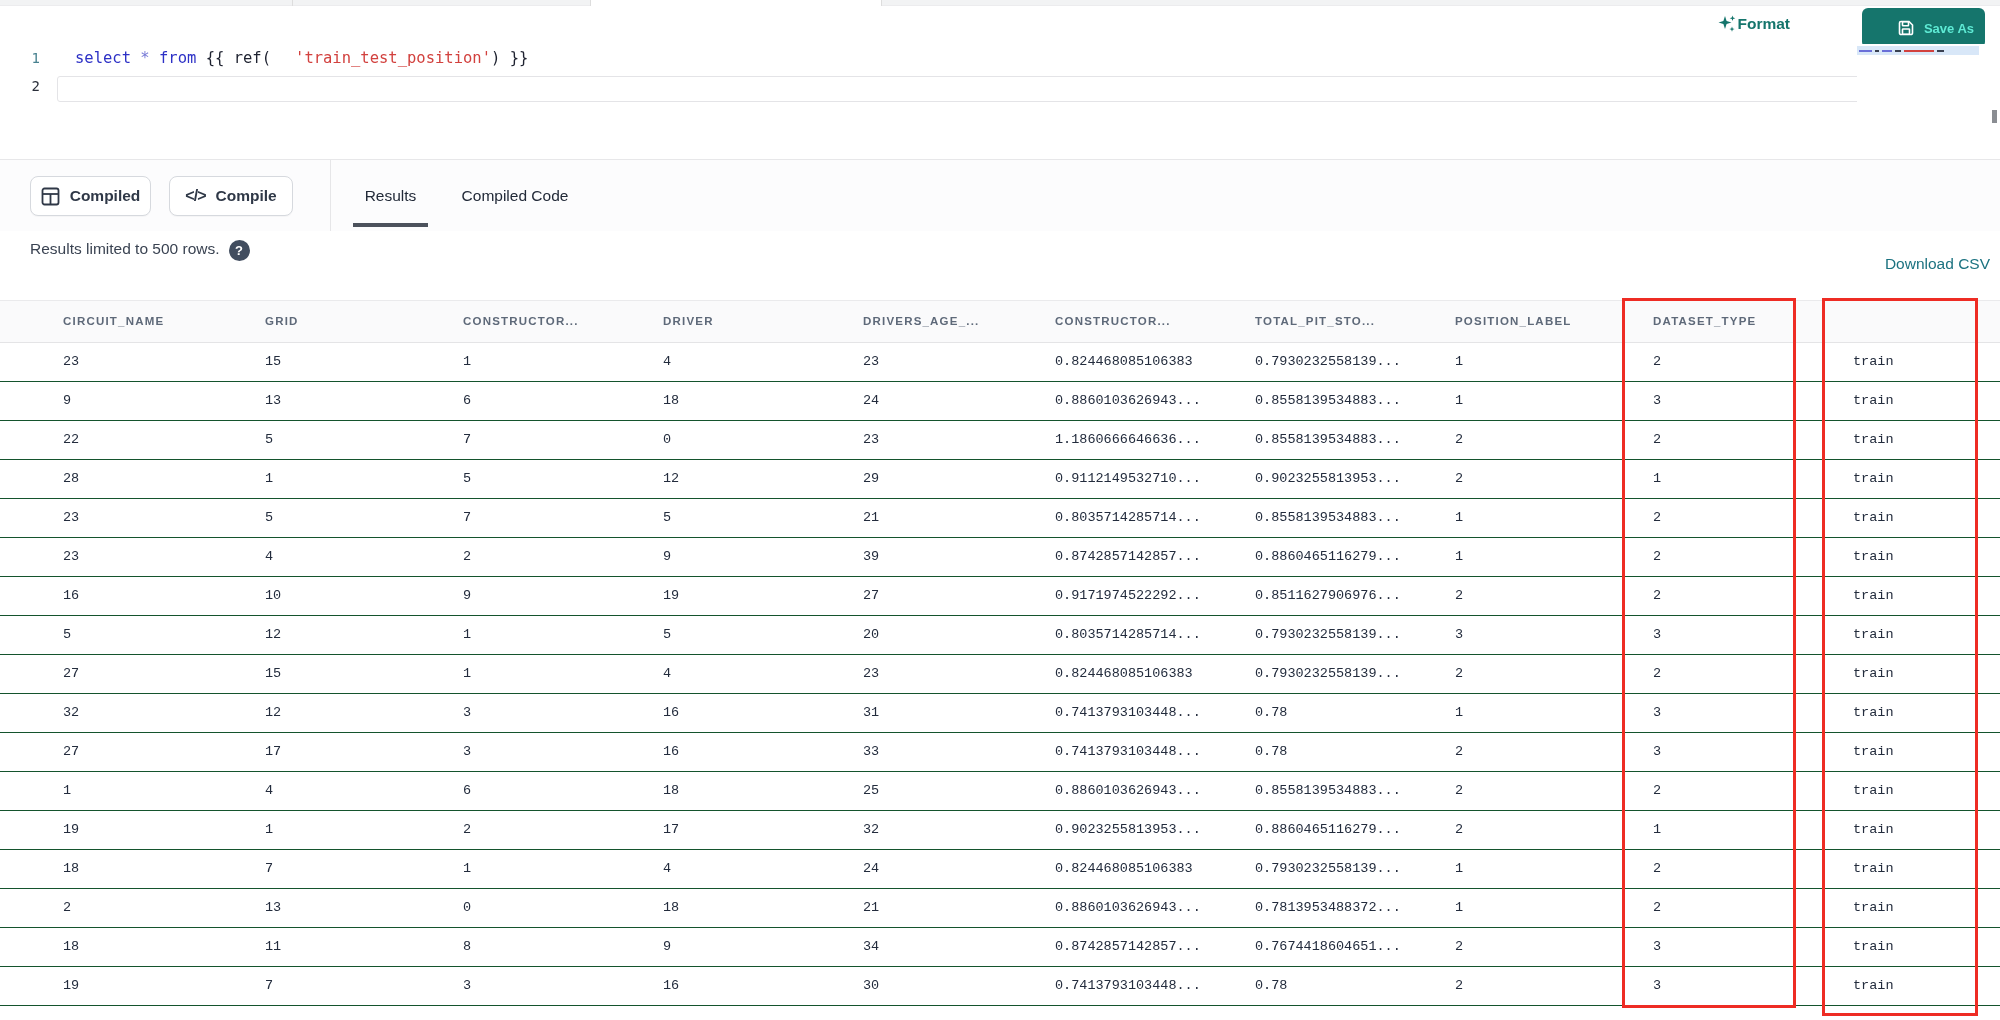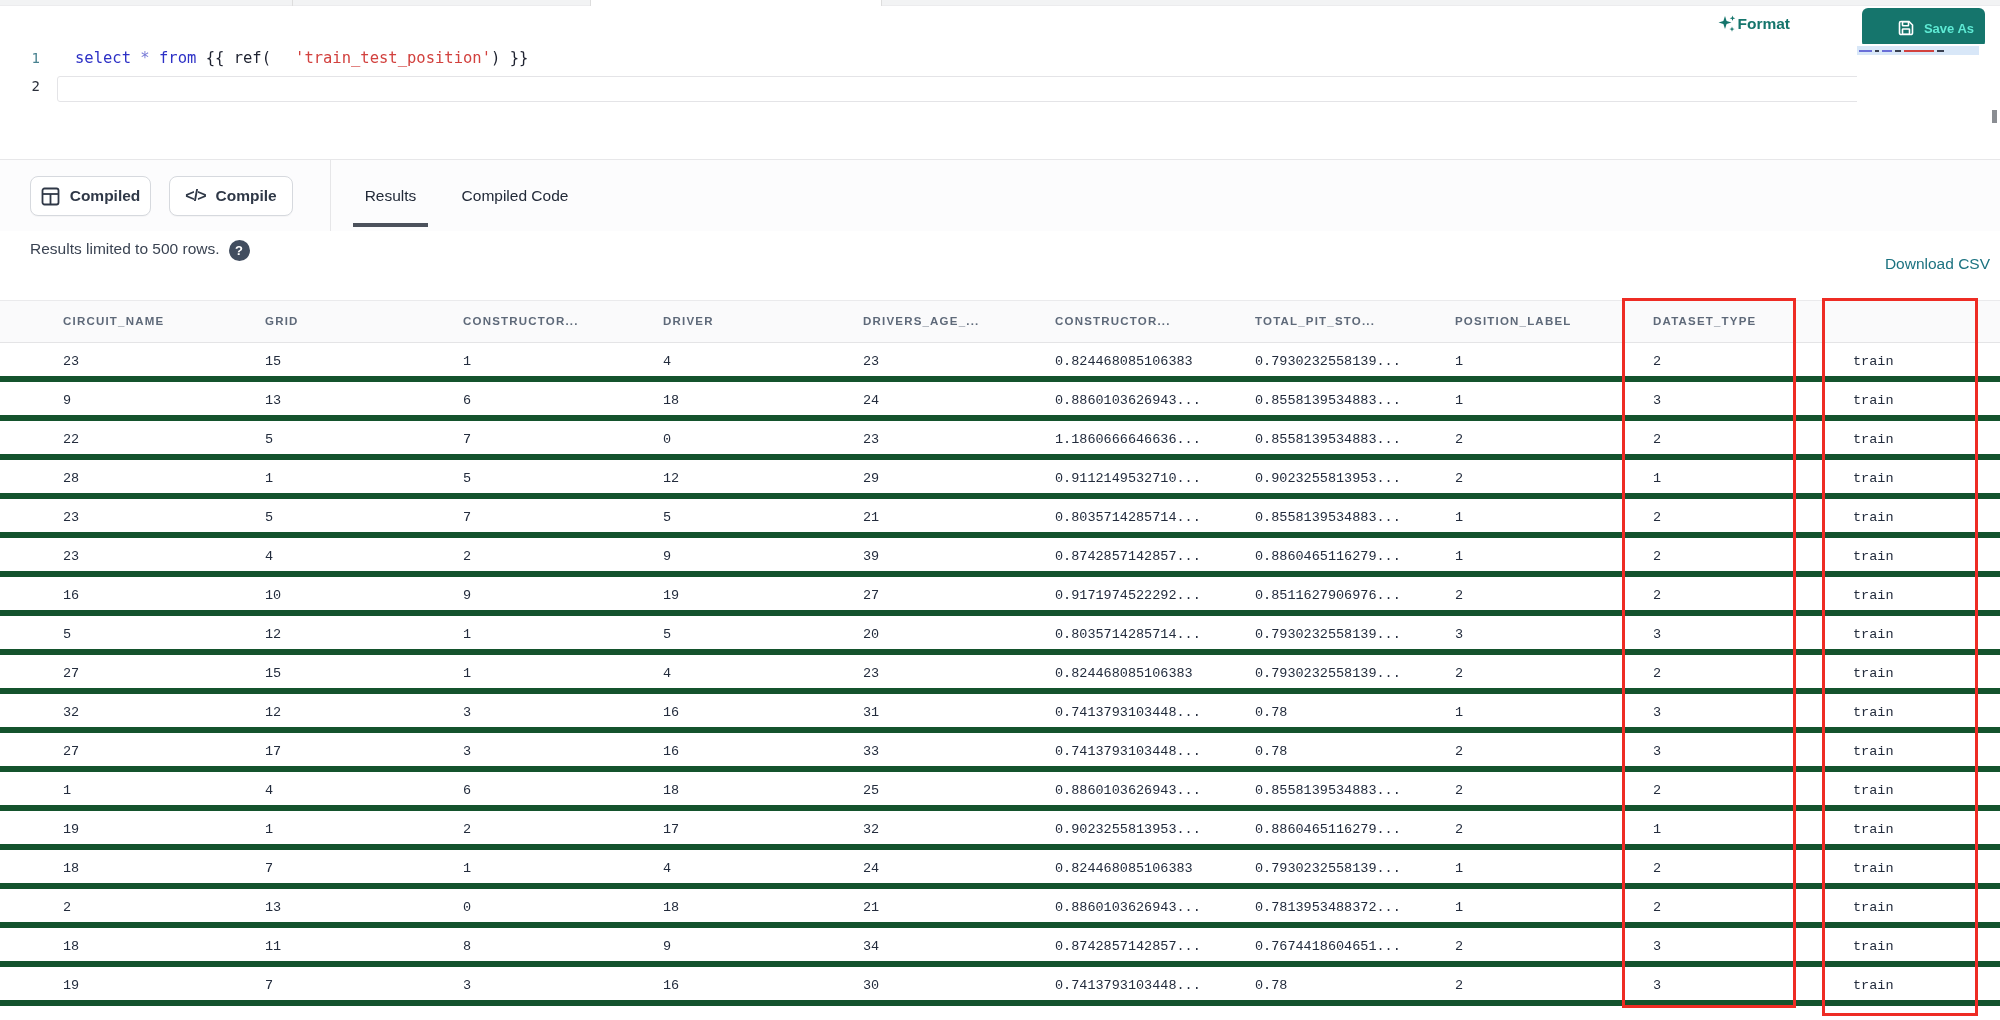--- a/index.html
+++ b/index.html
@@ -65,21 +65,21 @@
   .download-csv { position:absolute; right:10px; top:24px; font-size:15.5px; color:#1b7280;
                   cursor:pointer; text-decoration:none; }
 
   
   .tablewrap { position:relative; }
   .grid-row { display:grid; padding-left:63px;
               grid-template-columns:202px 198px 200px 200px 192px 200px 200px 198px 200px 1fr; }
   .thead { height:43px; background:#fafafb; border-top:1px solid #eaeaec; border-bottom:1px solid #e4e4e6; }
   .thead span { font-size:11.5px; font-weight:700; letter-spacing:1.2px; color:#5e6979;
                 line-height:41px; white-space:nowrap; overflow:hidden; }
-  .trow { height:39px; border-bottom:6px solid #14532d; }
+  .trow { height:39px; border-bottom:1px solid #14532d; }
   .trow span { font-family:"Liberation Mono", monospace; font-size:13.5px; color:#232c3d;
                line-height:38px; white-space:nowrap; overflow:hidden; }
   .redbox { position:absolute; border:3px solid #ee2c24; pointer-events:none; }
   .redbox-position { left:1622px; top:-2px; width:174px; height:710px; }
   .redbox-dataset  { left:1822px; top:-2px; width:156px; height:718px; }
   .icon-svg { display:block; }
 </style>
 </head>
 <body>
 

